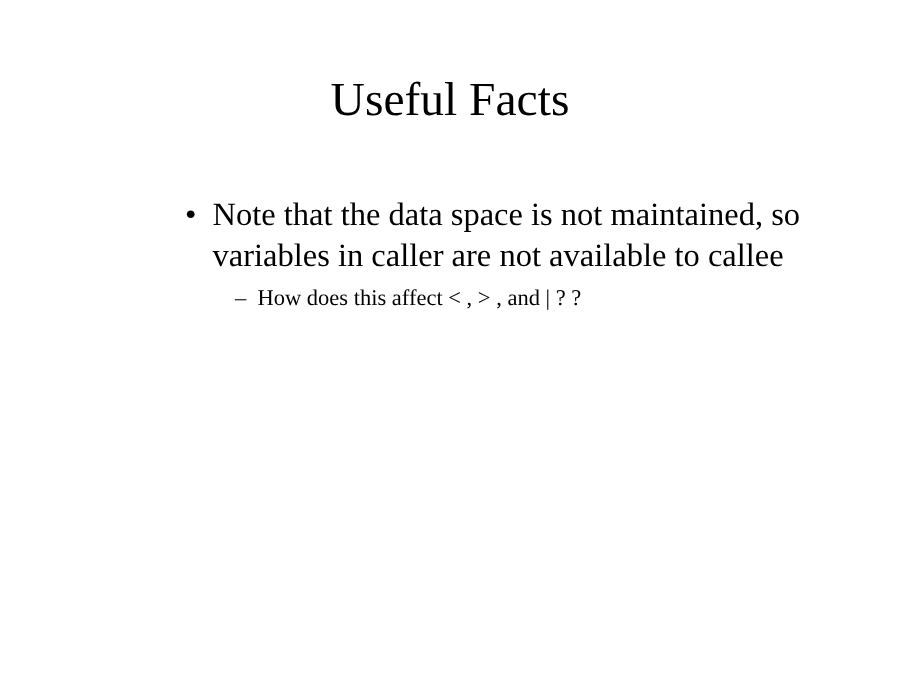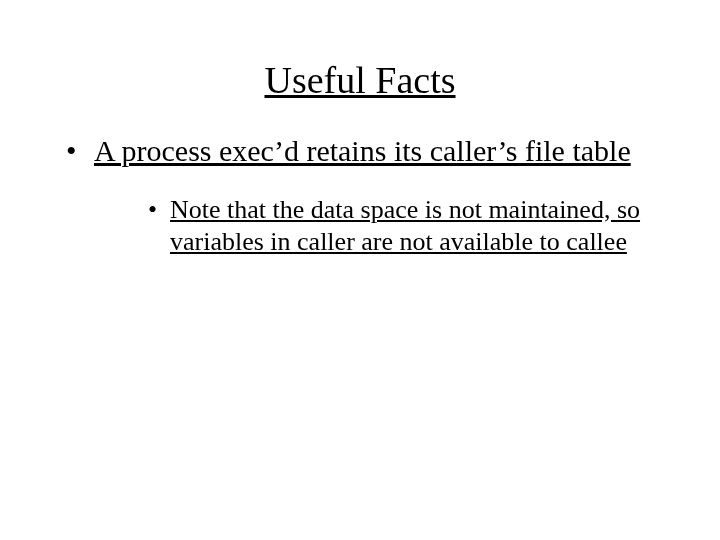--- a/index.html
+++ b/index.html
@@ -9,21 +9,20 @@
     height: 540px;
     background: #ffffff;
     font-family: "Times New Roman", Times, serif;
     color: #000000;
   }
   .slide {
     width: 720px;
     height: 540px;
     position: relative;
     box-sizing: border-box;
-    text-decoration: underline;
   }
   .title {
     text-align: center;
     font-size: 38px;
     padding-top: 58px;
     padding-bottom: 30px;
     font-weight: normal;
   }
   .content {
     padding-left: 66px;
@@ -85,16 +84,16 @@
     left: 0;
     top: 0;
   }
 </style>
 </head>
 <body>
 
 <div class="slide">
   <div class="title">Useful Facts</div>
   <div class="content">
-    <div class="lvl1">A process exec’d retains its caller’s file table</div>
     <div class="lvl3">Note that the data space is not maintained, so variables in caller are not available to callee</div>
+    <div class="lvl4">How does this affect  &lt; ,  &gt; , and |  ? ?</div>
   </div>
 </div>
 
 </body></html>

